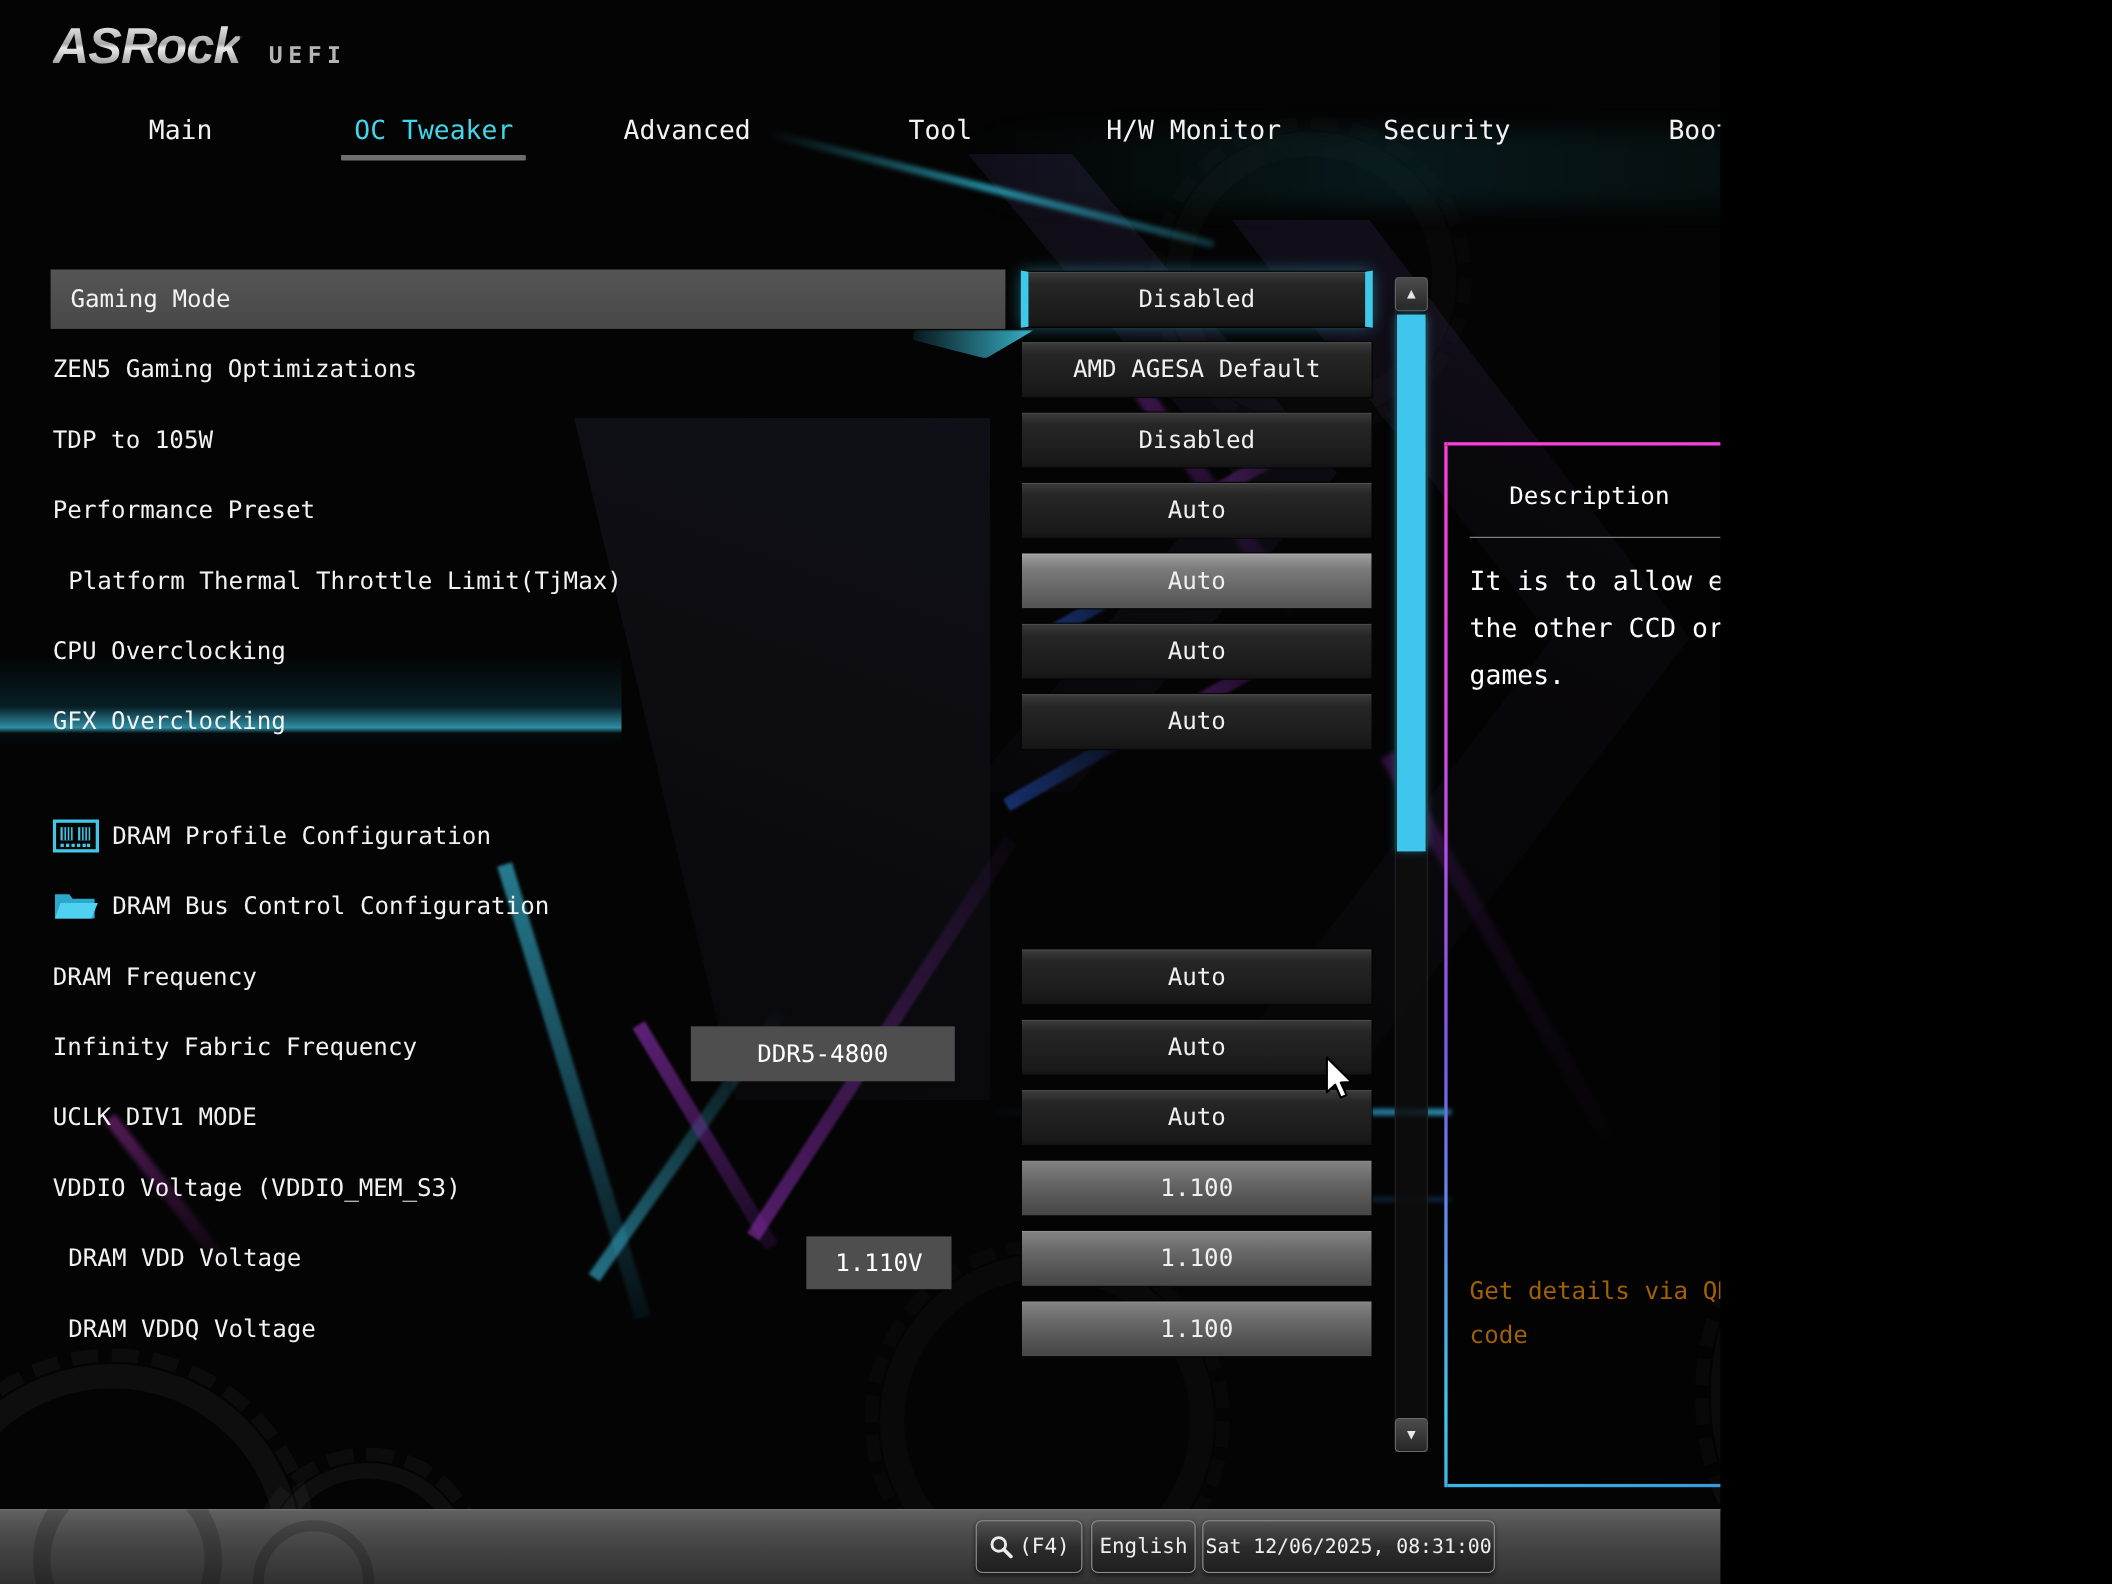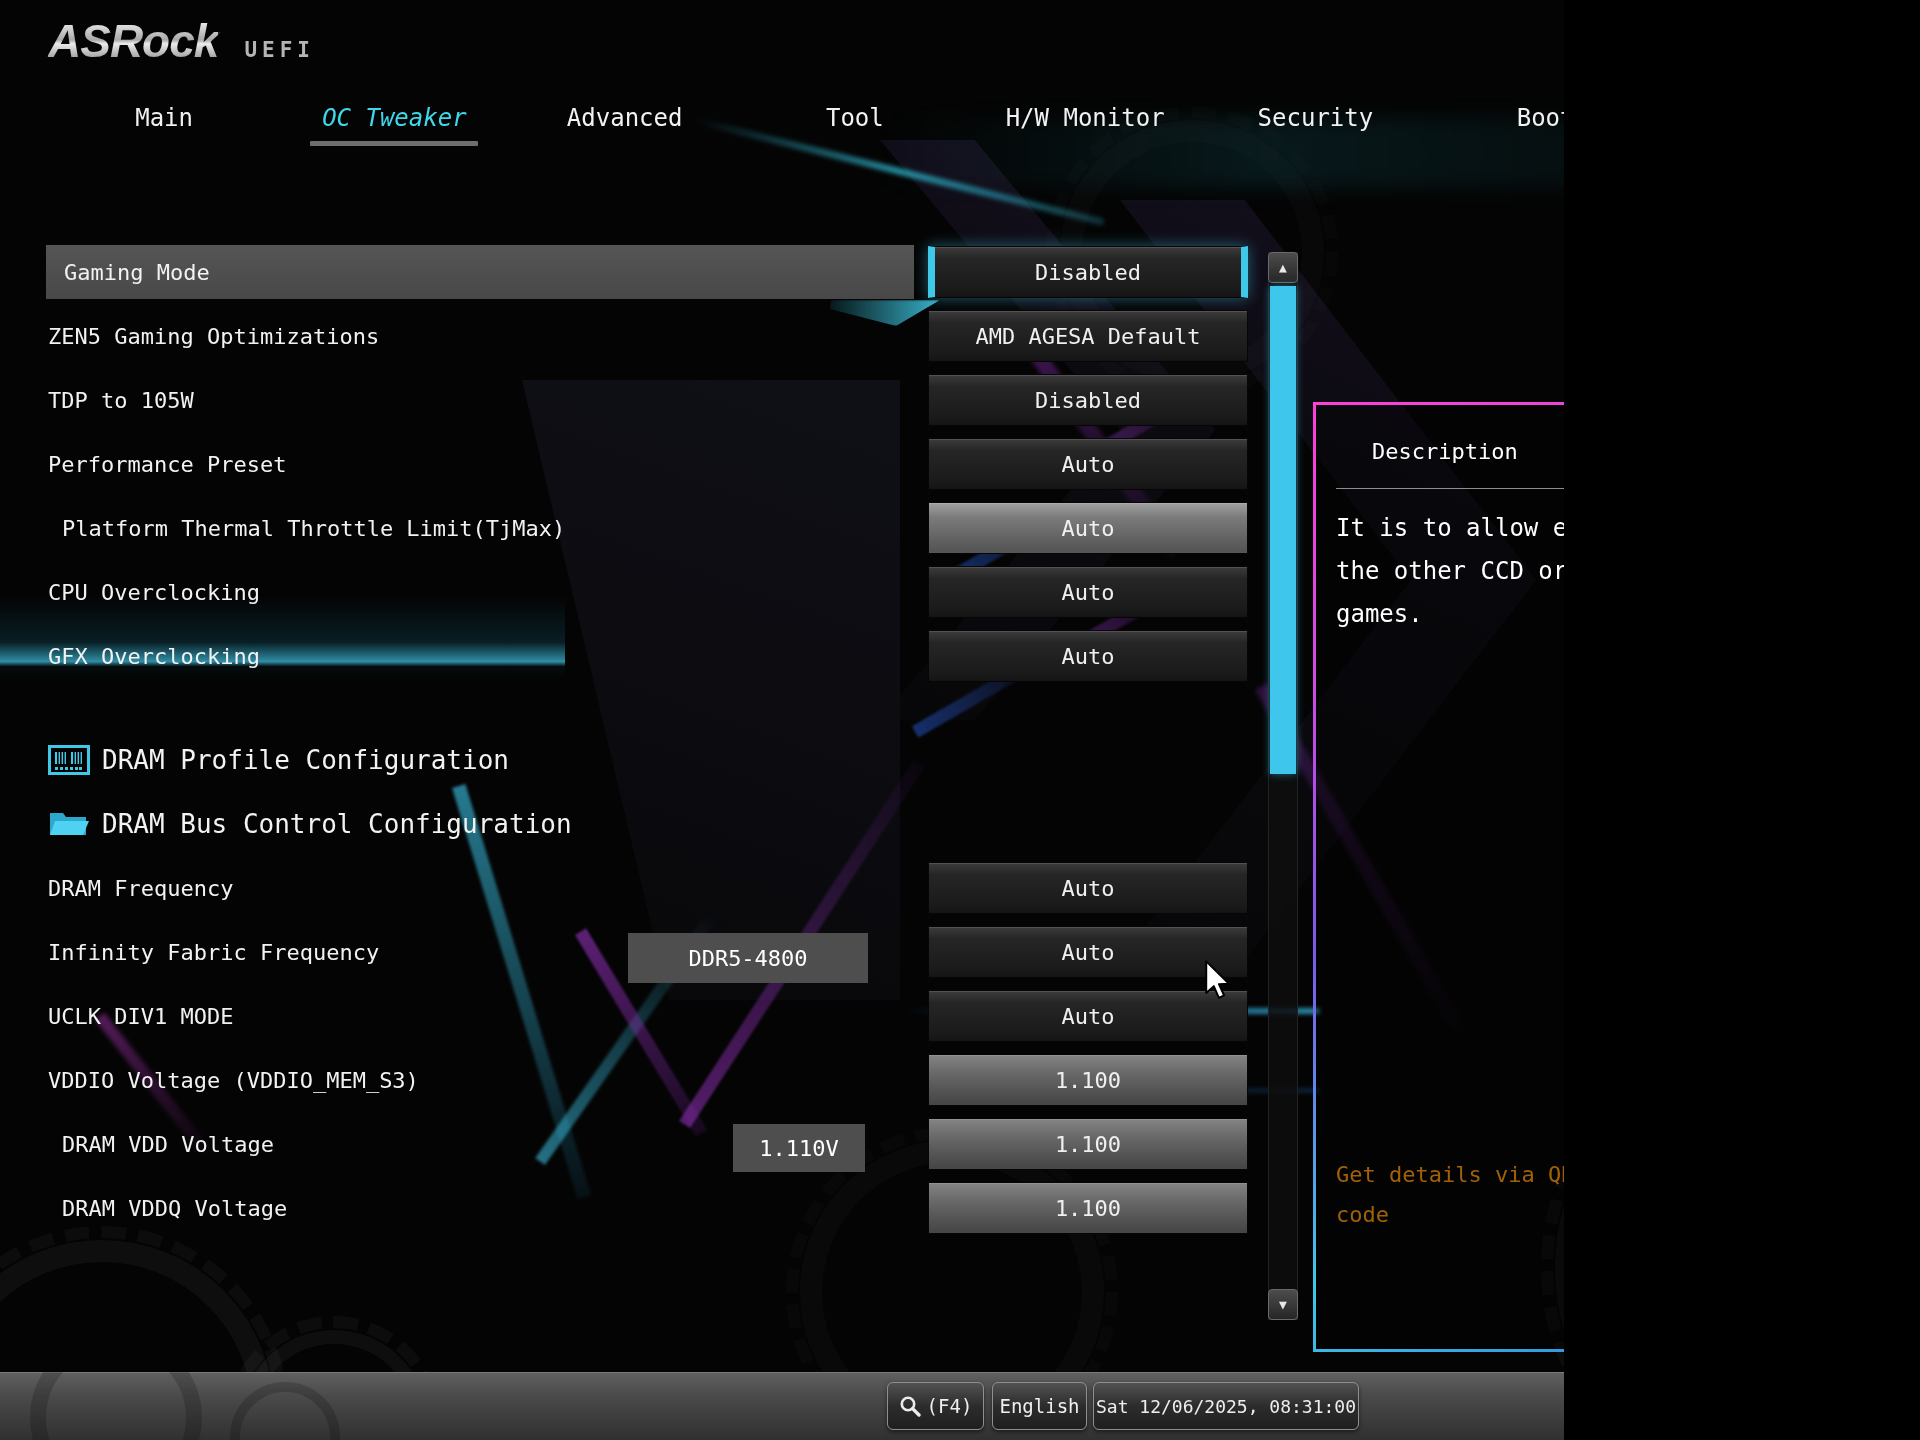--- a/index.html
+++ b/index.html
@@ -78,21 +78,21 @@
     background:linear-gradient(180deg,#474747,#262626 45%,#171717);
     border:1px solid #9b9b9b;border-radius:3px;box-shadow:0 0 0 2px rgba(0,0,0,.7);
     display:flex;align-items:center;justify-content:center;
     font-size:23px;color:#e8e8e8;cursor:pointer;
   }
   
   .nav{position:absolute;left:55px;top:96px;width:1830px;height:56px;display:flex;z-index:3;gap:12px;}
   .tab{flex:1;display:flex;flex-direction:column;align-items:center;justify-content:flex-start;
     font-size:24px;color:#f2f2f2;padding-top:8px;cursor:pointer;}
   .tab .ul{display:none;width:168px;height:5px;margin-top:9px;background:#6e6e6e;border-radius:1px;}
-  .tab.active{color:var(--tab-active,#3fd8ea);font-style:italic;}
+  .tab.active{color:var(--tab-active,#3fd8ea);}
   .tab.active .ul{display:block;}
 
   
   .rows{position:absolute;left:0;top:240px;width:1268px;z-index:2;}
   .row{position:relative;height:64px;display:flex;align-items:center;}
   .row .lbl{font-size:22px;color:#f2f2f2;padding-left:48px;white-space:nowrap;}
   .row .lbl.ind{padding-left:62px;}
   .row .lblbox{
     position:absolute;left:46px;top:5px;width:852px;height:54px;
     background:linear-gradient(180deg,#555,#484848);
@@ -108,21 +108,21 @@
     border:1px solid #060606;box-shadow:inset 0 1px 0 rgba(255,255,255,.12);
   }
   .val.selected{
     border-left:7px solid var(--accent,#3fc8e8);
     border-right:7px solid var(--accent,#3fc8e8);
     box-shadow:0 0 14px rgba(62,200,232,.45), inset 0 1px 0 rgba(255,255,255,.12);
   }
   .val.hover{background:linear-gradient(180deg,#a2a2a2,#7b7b7b 28%,#555 95%);}
   .val.gray{background:linear-gradient(180deg,#848484,#666 40%,#474747 95%);}
   .sub-icon{margin-left:48px;width:42px;height:34px;flex:none;display:flex;align-items:center;}
-  .row .sublbl{font-size:26px;color:#f2f2f2;margin-left:12px;white-space:nowrap;}
+  .row .sublbl{font-size:22px;color:#f2f2f2;margin-left:12px;white-space:nowrap;}
   .badge{
     position:absolute;z-index:2;background:#4e4e4e;display:flex;align-items:center;justify-content:center;
     font-size:22px;color:#fff;
   }
   .badge.ddr{left:628px;top:933px;width:240px;height:50px;}
   .badge.volt{left:733px;top:1124px;width:132px;height:48px;}
 
   
   .sbar{position:absolute;left:1268px;top:252px;width:30px;height:1068px;z-index:2;
     background:rgba(14,14,14,.85);border:1px solid #222;box-sizing:border-box;}

